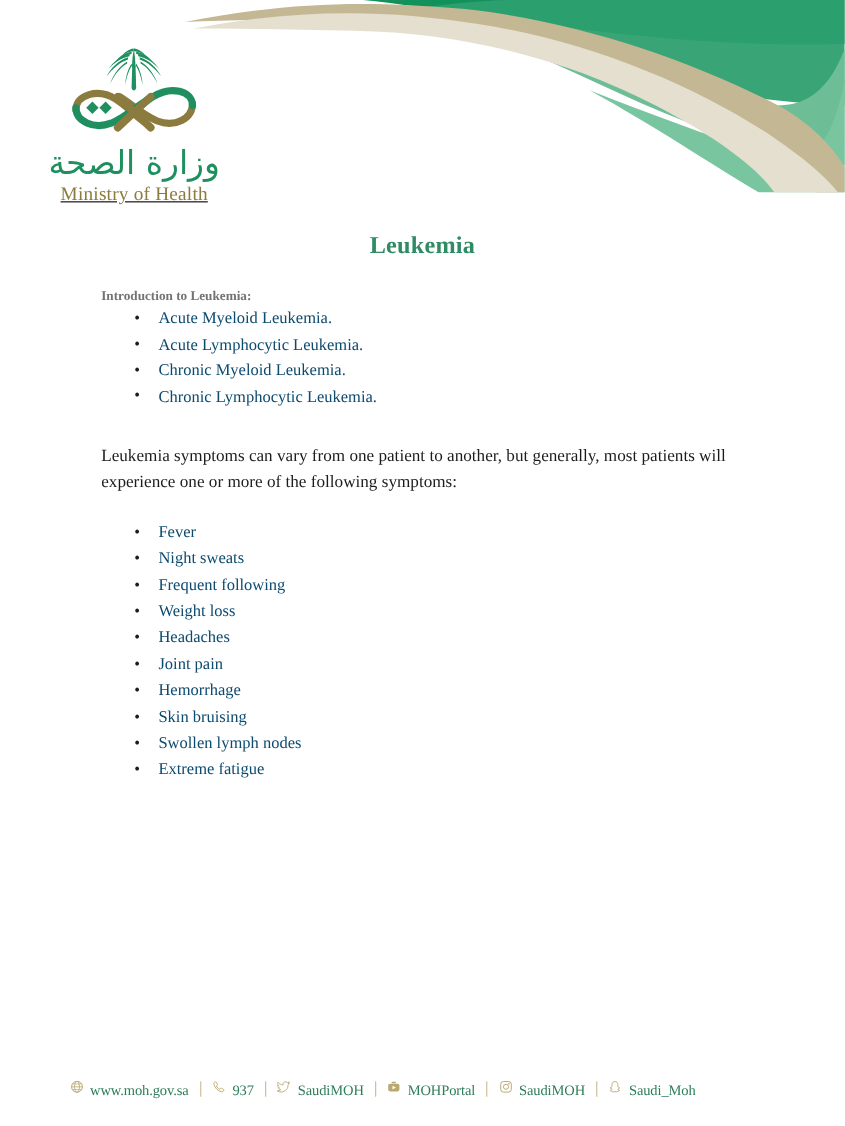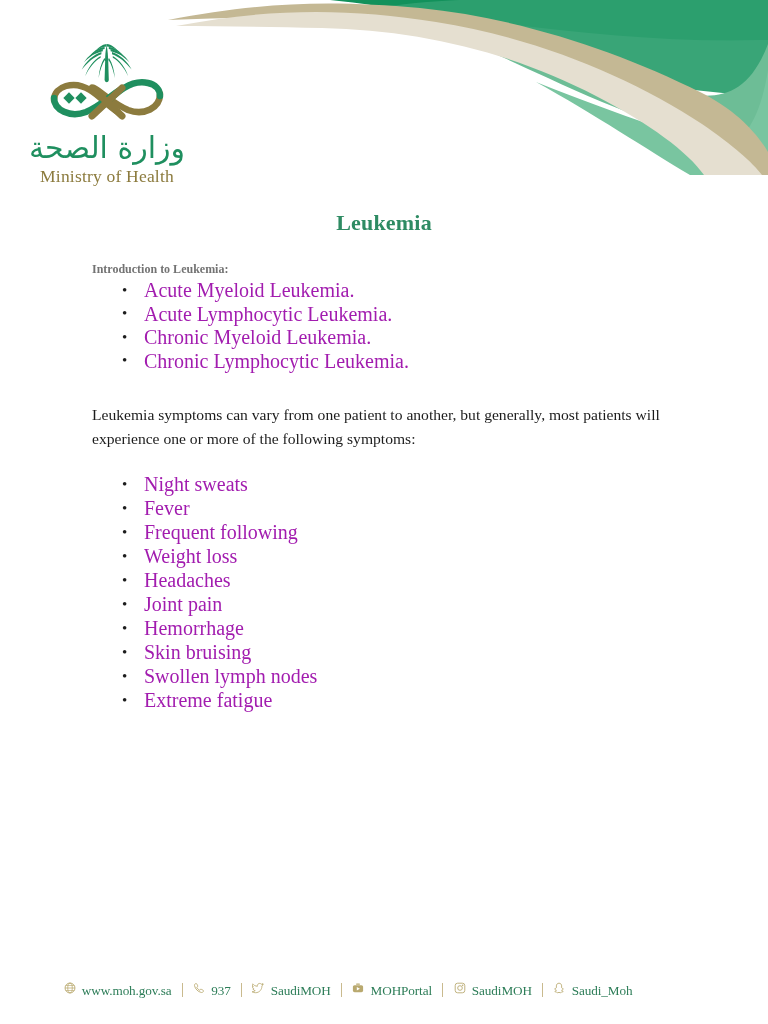--- a/index.html
+++ b/index.html
@@ -24,23 +24,24 @@
     top: 0;
     left: 0;
     width: 768px;
     height: 175px;
     pointer-events: none;
   }
 
   
   .logo-block {
     position: absolute;
-    left: 17px;
+    left: 32px;
     top: 36px;
     width: 180px;
+    text-decoration: underline;
   }
   .logo-mark {
     display: block;
     margin: 0 auto;
   }
   .logo-arabic {
     display: block;
     margin: 0 auto;
     width: 178px;
   }
@@ -84,23 +85,23 @@
   .para.spaced {
     margin-top: 30px;
   }
   ul.bullets {
     margin: 1px 0 0 0;
     padding: 0 0 0 52px;
     list-style: none;
   }
   ul.bullets li {
     position: relative;
-    font-size: 20px;
+    font-size: 15px;
     line-height: 23.6px;
-    color: #a21caf;
+    color: #0c4a6e;
   }
   ul.bullets li::before {
     content: "\2022";
     position: absolute;
     left: -22px;
     top: -0.5px;
     font-size: 15px;
     color: #1c1c1c;
   }
   ul.bullets.symptoms {
@@ -228,22 +229,22 @@
     <ul class="bullets">
       <li>Acute Myeloid Leukemia.</li>
       <li>Acute Lymphocytic Leukemia.</li>
       <li>Chronic Myeloid Leukemia.</li>
       <li>Chronic Lymphocytic Leukemia.</li>
     </ul>
 
     <p class="para spaced">Leukemia symptoms can vary from one patient to another, but generally, most patients will experience one or more of the following symptoms:</p>
 
     <ul class="bullets symptoms">
+      <li>Fever</li>
       <li>Night sweats</li>
-      <li>Fever</li>
       <li>Frequent following</li>
       <li>Weight loss</li>
       <li>Headaches</li>
       <li>Joint pain</li>
       <li>Hemorrhage</li>
       <li>Skin bruising</li>
       <li>Swollen lymph nodes</li>
       <li> Extreme fatigue</li>
     </ul>
 

